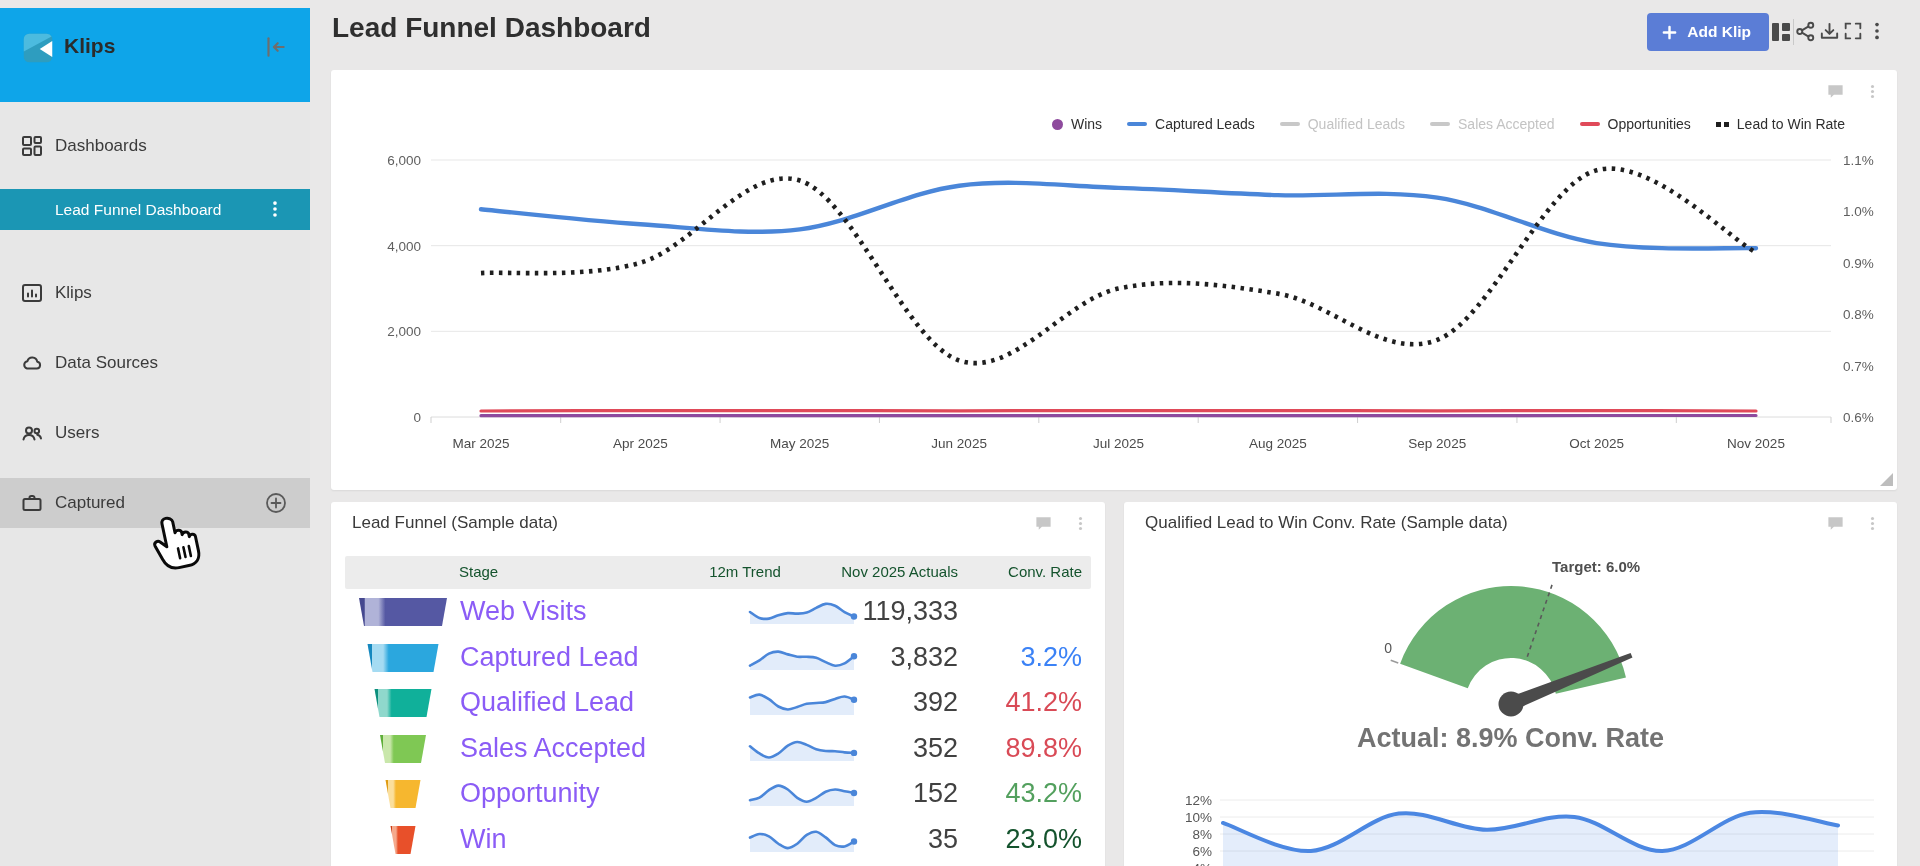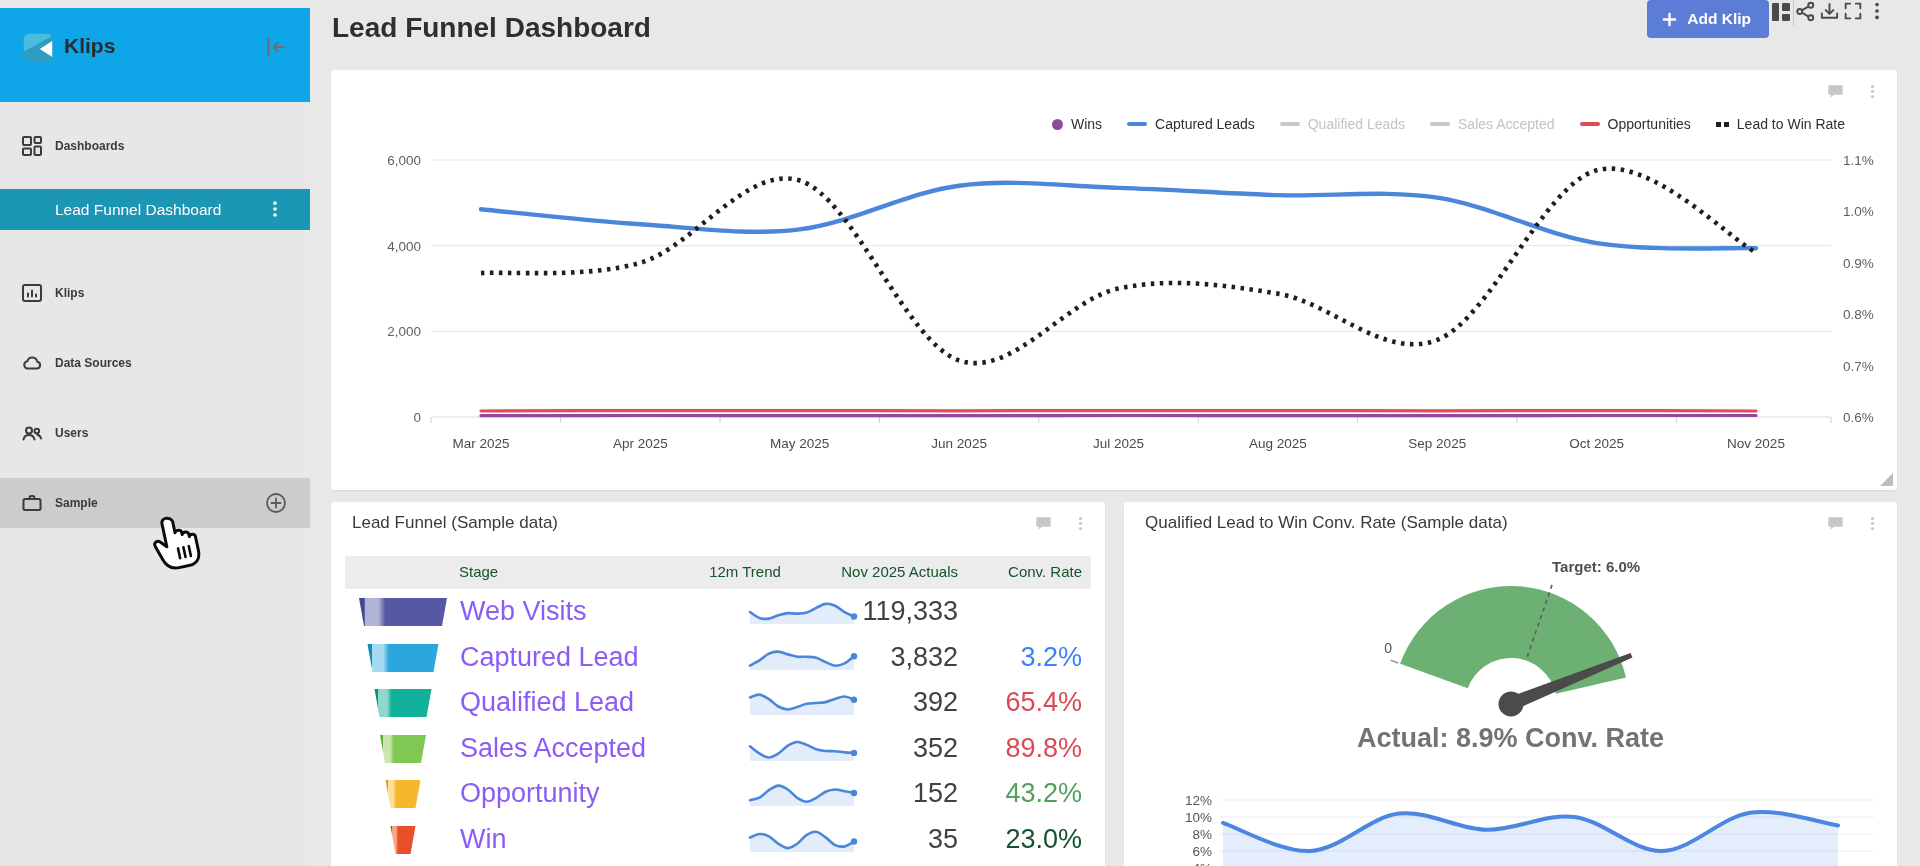--- a/index.html
+++ b/index.html
@@ -10,31 +10,31 @@
 
   
   #sidebar { position:absolute; left:0; top:8px; width:310px; height:866px; background:#0ea5e9; z-index:5; }
   #sidebar .gray-zone { position:absolute; left:0; top:94px; width:310px; height:772px; background:#e7e7e7; }
   .logo-row { position:absolute; left:0; top:18px; width:310px; height:52px; }
   .logo-mark { position:absolute; left:22px; top:6px; width:32px; height:32px; }
   .logo-label { position:absolute; left:64px; top:8px; font-size:21px; font-weight:700; color:#2b2b2b; }
   .collapse-btn { position:absolute; right:22px; top:8px; width:26px; height:26px; cursor:pointer; }
   .side-item { position:absolute; left:0; width:310px; display:flex; align-items:center; cursor:pointer; }
   .side-item .s-icon { position:absolute; left:20px; width:24px; height:24px; }
-  .side-item .s-label { position:absolute; left:55px; font-size:12px; font-weight:700; color:#3b3b3b; white-space:nowrap; }
+  .side-item .s-label { position:absolute; left:55px; font-size:17px; font-weight:400; color:#3b3b3b; white-space:nowrap; }
   .side-item.selected { background:#1b96b4; }
   .side-item.selected .s-label { color:#fff; font-size:15.5px; font-weight:500; }
   .side-item.hovered { background:#cdcdcd; }
   .side-item .s-trail { position:absolute; right:22px; width:24px; height:24px; }
   #cursor-hand { position:absolute; left:148px; top:502px; width:64px; height:76px; z-index:9; }
 
   
   #main-header { position:absolute; left:310px; top:0; width:1610px; height:64px; }
   #page-title { position:absolute; left:22px; top:12px; font-size:28px; font-weight:600; color:#2f2f2f; }
-  #header-actions { position:absolute; right:30px; top:0; height:64px; display:flex; }
+  #header-actions { position:absolute; right:30px; top:0; height:64px; display:flex; align-items:center; }
   #add-klip-btn { display:flex; align-items:center; gap:9px; background:#5b7dd6; color:#fff; border:none;
                   border-radius:4px; height:38px; padding:0 18px 0 14px; font-size:15.5px; font-weight:700;
                   font-family:inherit; cursor:pointer; }
   .h-icon { width:24px; height:24px; cursor:pointer; }
   .h-divider { width:1px; height:26px; background:#c9c9c9; }
 
   
   .panel { position:absolute; background:#fff; border-radius:3px; box-shadow:0 1px 2px rgba(0,0,0,.07); }
   #panel-main   { left:331px; top:70px;  width:1566px; height:420px; }
   #panel-funnel { left:331px; top:502px; width:774px;  height:380px; }
@@ -136,21 +136,21 @@
               <circle cx="16.8" cy="10" r="2.3"></circle>
               <path d="M17.2 13.7c2.1.3 3.4 1.6 3.8 3.8"></path>
             </svg></span>
           <span class="s-label">Users</span>
         </div>
         <div class="side-item hovered" style="top: 470px; height: 50px;">
           <span class="s-icon"><svg viewBox="0 0 24 24" width="24" height="24" fill="none" stroke="#3b3b3b" stroke-width="2" stroke-linejoin="round">
               <rect x="3.5" y="8" width="17" height="11" rx="1.5"></rect>
               <path d="M9.5 8V6.8A1.8 1.8 0 0 1 11.3 5h1.4a1.8 1.8 0 0 1 1.8 1.8V8"></path>
             </svg></span>
-          <span class="s-label">Sample</span>
+          <span class="s-label">Captured</span>
           <span class="s-trail"><svg viewBox="0 0 24 24" width="24" height="24" fill="none" stroke="#5a5a5a" stroke-width="1.8" stroke-linecap="round">
               <circle cx="12" cy="12" r="9"></circle>
               <path d="M12 7.5v9M7.5 12h9"></path>
             </svg></span>
         </div>
       </nav>
     <span id="cursor-hand">
       <svg viewBox="0 0 64 76" width="64" height="76" style="transform:rotate(-12deg)">
         <path fill="#fff" stroke="#0a0a0a" stroke-width="3" stroke-linejoin="round" d="M24 6c-2.8 0-4.6 2-4.6 4.8V34l-5.6-6c-2.2-2.4-6.6-.6-5.8 2.8l4.6 14.6C14.7 52.6 19 57 27 57h10c8 0 12.5-4.6 12.5-12.6V30c0-3.4-4.6-4-6-1.2v-2.2c0-3.4-5-4.2-6.6-1.2v-2c0-3.4-5-4.2-6.6-1.4V10.8C30.3 8 27 6 24 6z"></path>
         <path fill="none" stroke="#0a0a0a" stroke-width="2.6" stroke-linecap="round" d="M30 38v10M35.5 38v10M41 38v10"></path>
@@ -364,21 +364,21 @@
             </defs>
             <polygon points="17.5,1 74.5,1 69.5,29 22.5,29" fill="url(#fg2)"></polygon>
           </svg>
           <span class="t-stage">Qualified Lead</span>
           <svg class="row-spark" width="118" height="28" viewBox="0 0 118 28" style="left: 415px; top: 9px;">
             <path d="M4 8.439709945644772C5.575757575757576 7.97506084197941 10.303030303030303 5.360210252846305 13.454545454545455 5.651815323652598C16.606060606060606 5.943420394458891 19.757575757575758 8.216275461338585 22.90909090909091 10.18934037048253C26.060606060606062 12.162405279626475 29.212121212121207 15.783363143873657 32.36363636363636 17.490204778516265C35.51515151515151 19.197046413158873 38.66666666666667 20.356128771839405 41.81818181818182 20.430390178338175C44.96969696969697 20.504651584836946 48.121212121212125 18.871262758590213 51.27272727272727 17.935773217508885C54.42424242424242 17.000283676427557 57.575757575757564 15.470370298666433 60.72727272727272 14.81745293185021C63.878787878787875 14.164535565033988 67.03030303030303 14.298371210931894 70.18181818181819 14.018269016611551C73.33333333333334 13.738166822291209 76.48484848484848 13.819264883280978 79.63636363636364 13.136839765928155C82.7878787878788 12.454414648575332 85.93939393939394 10.857283325221616 89.0909090909091 9.923718312494614C92.24242424242425 8.990153299767613 95.39393939393939 7.405824095427513 98.54545454545455 7.5354496895661445C101.6969696969697 7.665075283704776 106.42424242424242 10.173801512699692 108 10.701471877326401L108 26 L4 26 Z" fill="rgba(75,135,226,0.16)" stroke="none"></path>
             <path d="M4 8.439709945644772C5.575757575757576 7.97506084197941 10.303030303030303 5.360210252846305 13.454545454545455 5.651815323652598C16.606060606060606 5.943420394458891 19.757575757575758 8.216275461338585 22.90909090909091 10.18934037048253C26.060606060606062 12.162405279626475 29.212121212121207 15.783363143873657 32.36363636363636 17.490204778516265C35.51515151515151 19.197046413158873 38.66666666666667 20.356128771839405 41.81818181818182 20.430390178338175C44.96969696969697 20.504651584836946 48.121212121212125 18.871262758590213 51.27272727272727 17.935773217508885C54.42424242424242 17.000283676427557 57.575757575757564 15.470370298666433 60.72727272727272 14.81745293185021C63.878787878787875 14.164535565033988 67.03030303030303 14.298371210931894 70.18181818181819 14.018269016611551C73.33333333333334 13.738166822291209 76.48484848484848 13.819264883280978 79.63636363636364 13.136839765928155C82.7878787878788 12.454414648575332 85.93939393939394 10.857283325221616 89.0909090909091 9.923718312494614C92.24242424242425 8.990153299767613 95.39393939393939 7.405824095427513 98.54545454545455 7.5354496895661445C101.6969696969697 7.665075283704776 106.42424242424242 10.173801512699692 108 10.701471877326401" fill="none" stroke="#4a86d9" stroke-width="2.6" stroke-linecap="round"></path>
             <circle cx="108" cy="10.701471877326401" r="3.2" fill="#4a86d9"></circle>
           </svg>
           <span class="t-actual">392</span>
-          <span class="t-conv" style="color: rgb(217, 74, 86);">65.4%</span>
+          <span class="t-conv" style="color: rgb(217, 74, 86);">41.2%</span>
         </div>
         <div class="t-row" style="top: 223.8px;">
           <svg class="funnel-svg" width="92" height="30" viewBox="0 0 92 30" style="left: 26px; top: 8px;">
             <defs>
               <linearGradient id="fg3" x1="0" y1="0" x2="1" y2="0">
                 <stop offset="0" stop-color="#5fae3a"></stop>
                 <stop offset="0.06" stop-color="#5fae3a"></stop>
                 <stop offset="0.07" stop-color="#c9e7ab"></stop>
                 <stop offset="0.22" stop-color="#c9e7ab"></stop>
                 <stop offset="0.3" stop-color="#7fc854"></stop>

